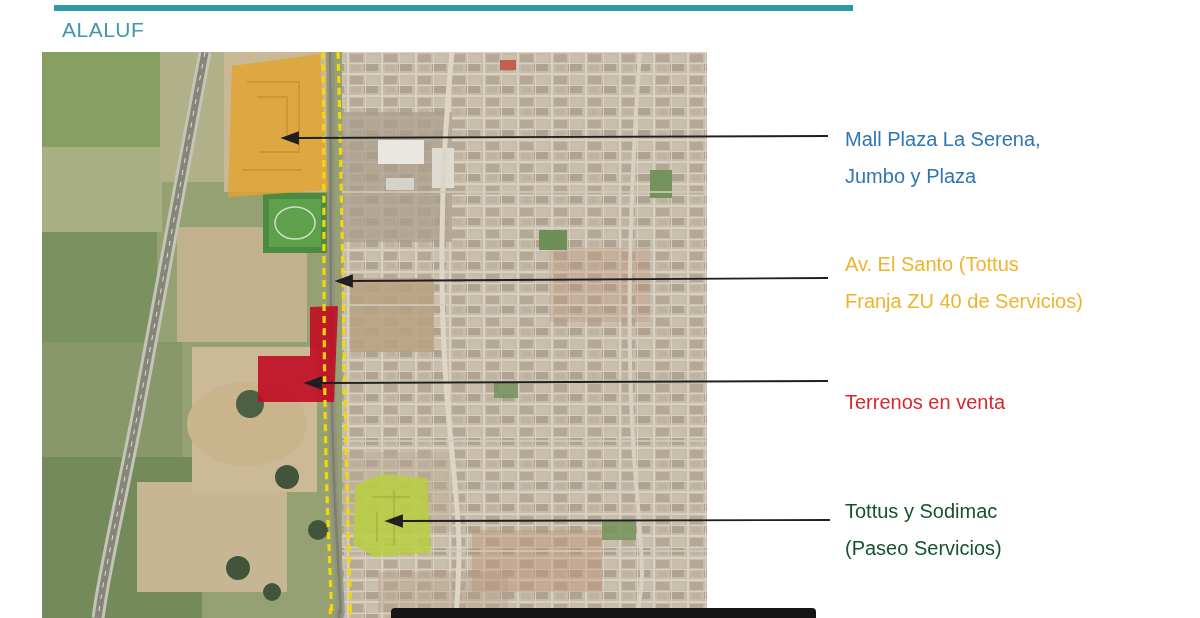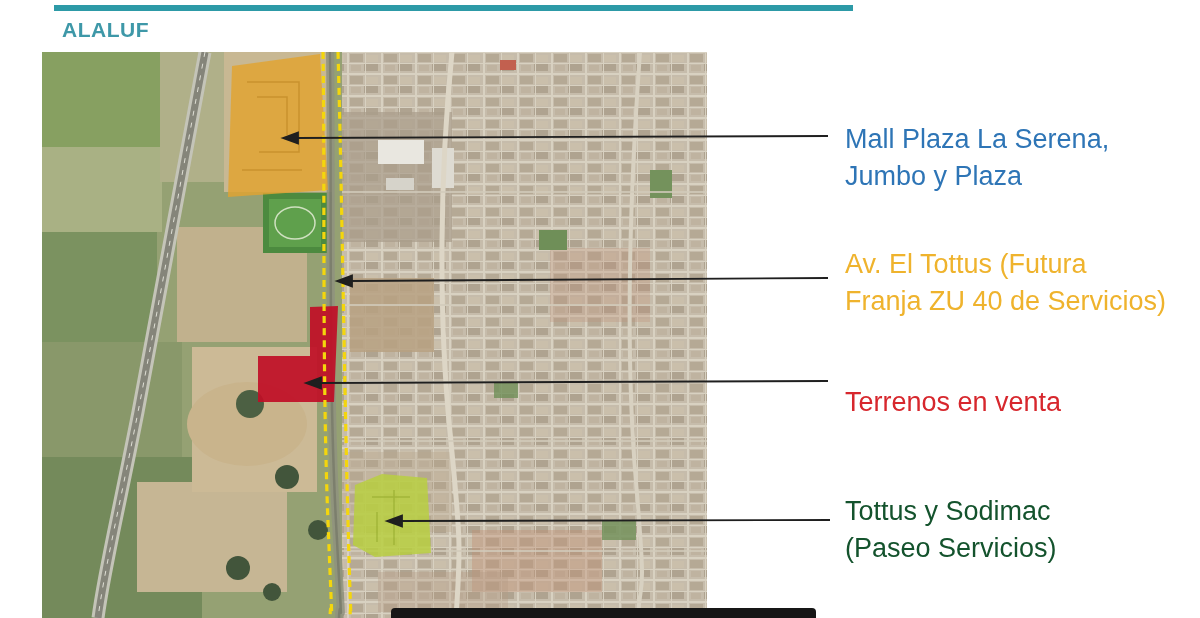--- a/index.html
+++ b/index.html
@@ -2,26 +2,26 @@
 <html><head>
 <meta charset="utf-8">
 <style>
   html,body{margin:0;padding:0;background:#ffffff;}
   .slide{
     position:relative;width:1200px;height:618px;background:#ffffff;
     overflow:hidden;font-family:"Liberation Sans",sans-serif;
   }
   .accent-bar{position:absolute;left:54px;top:5px;width:799px;height:6px;}
   .page-title{
-    position:absolute;left:62px;top:18px;font-size:21px;font-weight:700;
+    position:absolute;left:62px;top:18px;font-size:21px;font-weight:400;
     letter-spacing:0.5px;
   }
   .map-wrap{position:absolute;left:42px;top:52px;width:665px;height:566px;overflow:hidden;z-index:1;}
   .arrow-layer{position:absolute;left:0;top:0;width:1200px;height:618px;z-index:5;pointer-events:none;}
-  .label{position:absolute;left:845px;font-size:27px;line-height:37px;z-index:6;white-space:nowrap;}
+  .label{position:absolute;left:845px;font-size:20px;line-height:37px;z-index:6;white-space:nowrap;}
   .label-mall{top:121px;}
   .label-avenue{top:246px;}
   .label-terrenos{top:384px;}
   .label-tottus{top:493px;}
   .bottom-bar{position:absolute;left:391px;top:608px;width:425px;height:10px;border-radius:4px 4px 0 0;z-index:7;}
 </style>
 </head>
 <body>
 
 <div class="slide">
@@ -131,21 +131,21 @@
       <polygon points="387,521 402,515.5 402,526.5"></polygon>
     </g>
   </svg>
 
   <div class="label label-mall" style="color: rgb(46, 117, 182);">
     <div>Mall Plaza La Serena,</div>
     <div>Jumbo y Plaza</div>
   </div>
 
   <div class="label label-avenue" style="color: rgb(239, 179, 45);">
-    <div>Av. El Tottus (Futura</div>
+    <div>Av. El Santo (Tottus</div>
     <div>Franja ZU 40 de Servicios)</div>
   </div>
 
   <div class="label label-terrenos" style="color: rgb(215, 39, 45);">
     <div>Terrenos en venta</div>
   </div>
 
   <div class="label label-tottus" style="color: #14532d;">
     <div>Tottus y Sodimac</div>
     <div>(Paseo Servicios)</div>

